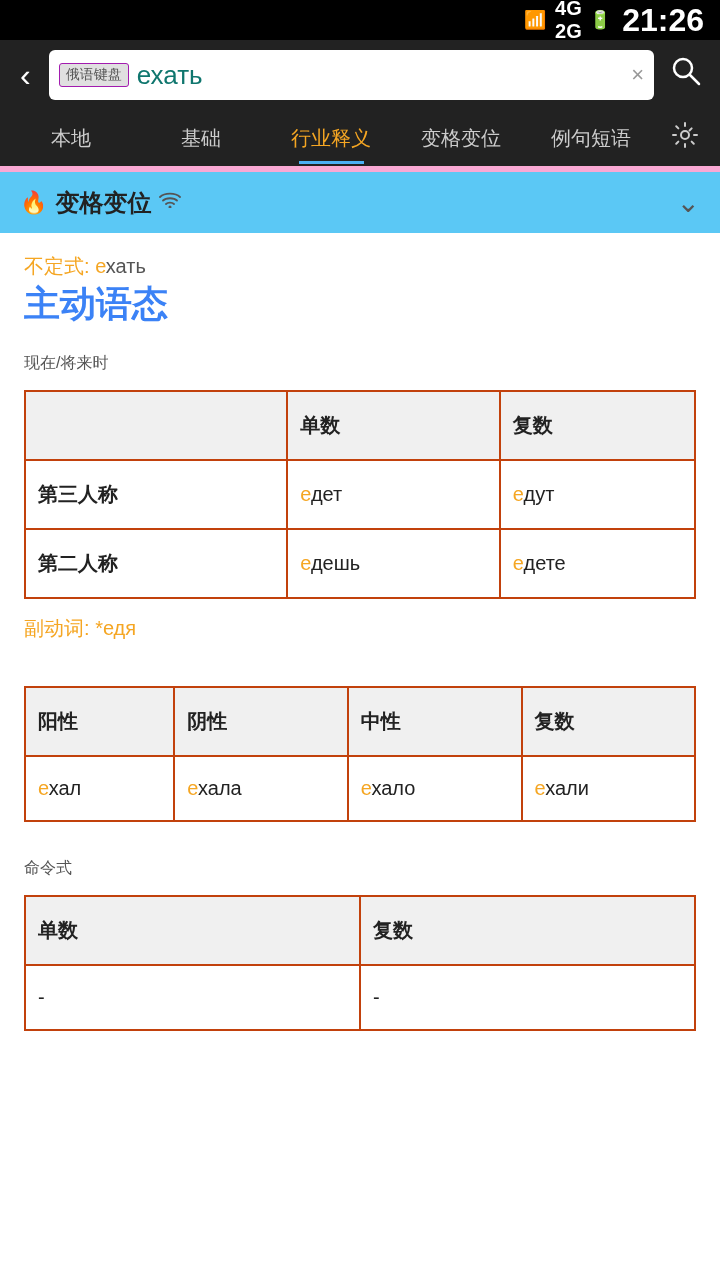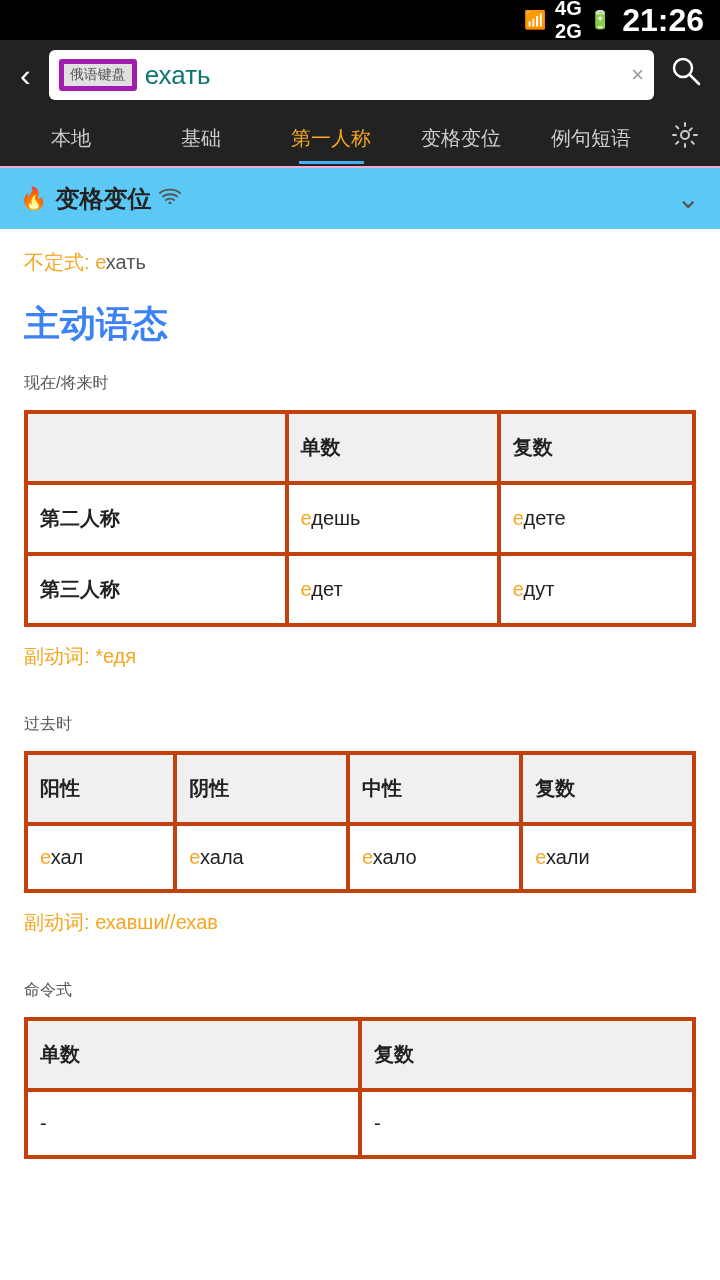--- a/index.html
+++ b/index.html
@@ -41,21 +41,21 @@
       background: #fff;
       border-radius: 6px;
       display: flex;
       align-items: center;
       padding: 6px 10px;
       gap: 8px;
       height: 50px;
     }
     .keyboard-badge {
       background: #e0e0e0;
-      border: 5px solid #a21caf;
+      border: 1px solid #a21caf;
       border-radius: 3px;
       font-size: 14px;
       padding: 2px 6px;
       color: #555;
       white-space: nowrap;
     }
     .search-input-text {
       flex: 1;
       font-size: 26px;
       color: #0f766e;
@@ -73,21 +73,21 @@
       font-size: 32px;
       cursor: pointer;
       padding: 4px 8px;
     }
 
     
     .nav-tabs {
       background: #222;
       display: flex;
       align-items: center;
-      border-bottom: 2px solid #f9a8d4;
+      border-bottom: 6px solid #f9a8d4;
       padding: 0 6px;
     }
     .nav-tab {
       flex: 1;
       text-align: center;
       padding: 12px 4px;
       font-size: 20px;
       color: #ccc;
       cursor: pointer;
       position: relative;
@@ -141,21 +141,20 @@
     
     .content-area {
       background: #fff;
       padding: 20px 24px;
     }
 
     
     .indefinite-line {
       font-size: 20px;
       color: #555;
-      margin-bottom: 24px;
     }
     .indefinite-line .label { color: #f5a623; }
 
     
     .section-title {
       font-size: 36px;
       color: #3b82f6;
       font-weight: bold;
       margin-bottom: 24px;
     }
@@ -168,21 +167,21 @@
     }
 
     
     .conj-table {
       width: 100%;
       border-collapse: collapse;
       margin-bottom: 16px;
       font-size: 20px;
     }
     .conj-table th, .conj-table td {
-      border: 4px solid #c2410c;
+      border: 2px solid #c2410c;
       padding: 20px 12px;
       text-align: left;
       vertical-align: middle;
     }
     .conj-table th {
       background: #f0f0f0;
       font-weight: bold;
       color: #222;
     }
     .conj-table td.row-header {
@@ -233,21 +232,21 @@
 </div>
 
 <div class="nav-tabs">
   <div class="nav-tab">
     <span>本地</span>
   </div>
   <div class="nav-tab">
     <span>基础</span>
   </div>
   <div class="nav-tab active">
-    <span>第一人称</span>
+    <span>行业释义</span>
   </div>
   <div class="nav-tab">
     <span>变格变位</span>
   </div>
   <div class="nav-tab">
     <span>例句短语</span>
   </div>
   <span class="nav-settings">
     <svg width="26" height="26" viewBox="0 0 26 26" fill="none">
       <circle cx="13" cy="13" r="4" stroke="#ccc" stroke-width="2"></circle>
@@ -289,62 +288,58 @@
     <table class="conj-table">
       <thead>
         <tr>
           <th></th>
           <th>单数</th>
           <th>复数</th>
         </tr>
       </thead>
       <tbody>
         <tr>
+          <td class="row-header">第三人称</td>
+          <td><span class="e-highlight">е</span>дет</td>
+          <td><span class="e-highlight">е</span>дут</td>
+        </tr>
+        <tr>
           <td class="row-header">第二人称</td>
           <td><span class="e-highlight">е</span>дешь</td>
           <td><span class="e-highlight">е</span>дете</td>
         </tr>
-        <tr>
-          <td class="row-header">第三人称</td>
-          <td><span class="e-highlight">е</span>дет</td>
-          <td><span class="e-highlight">е</span>дут</td>
-        </tr>
       </tbody>
     </table>
 
     <div class="participle-line">
       <span>副动词: </span>*<span class="e-highlight">е</span>дя
     </div>
 
     <div class="section-spacer"></div>
 
-    <div class="subsection-label">过去时</div>
 
     <table class="conj-table">
       <thead>
         <tr>
           <th>阳性</th>
           <th>阴性</th>
           <th>中性</th>
           <th>复数</th>
         </tr>
       </thead>
       <tbody>
         <tr>
           <td><span class="e-highlight">е</span>хал</td>
           <td><span class="e-highlight">е</span>хала</td>
           <td><span class="e-highlight">е</span>хало</td>
           <td><span class="e-highlight">е</span>хали</td>
         </tr>
       </tbody>
     </table>
 
-    <div class="participle-line">
-      <span>副动词: </span><span class="e-highlight">е</span>хавши//<span class="e-highlight">е</span>хав
-    </div>
 
     <div class="section-spacer"></div>
 
     <div class="subsection-label">命令式</div>
 
     <table class="conj-table">
       <thead>
         <tr>
           <th>单数</th>
           <th>复数</th>

